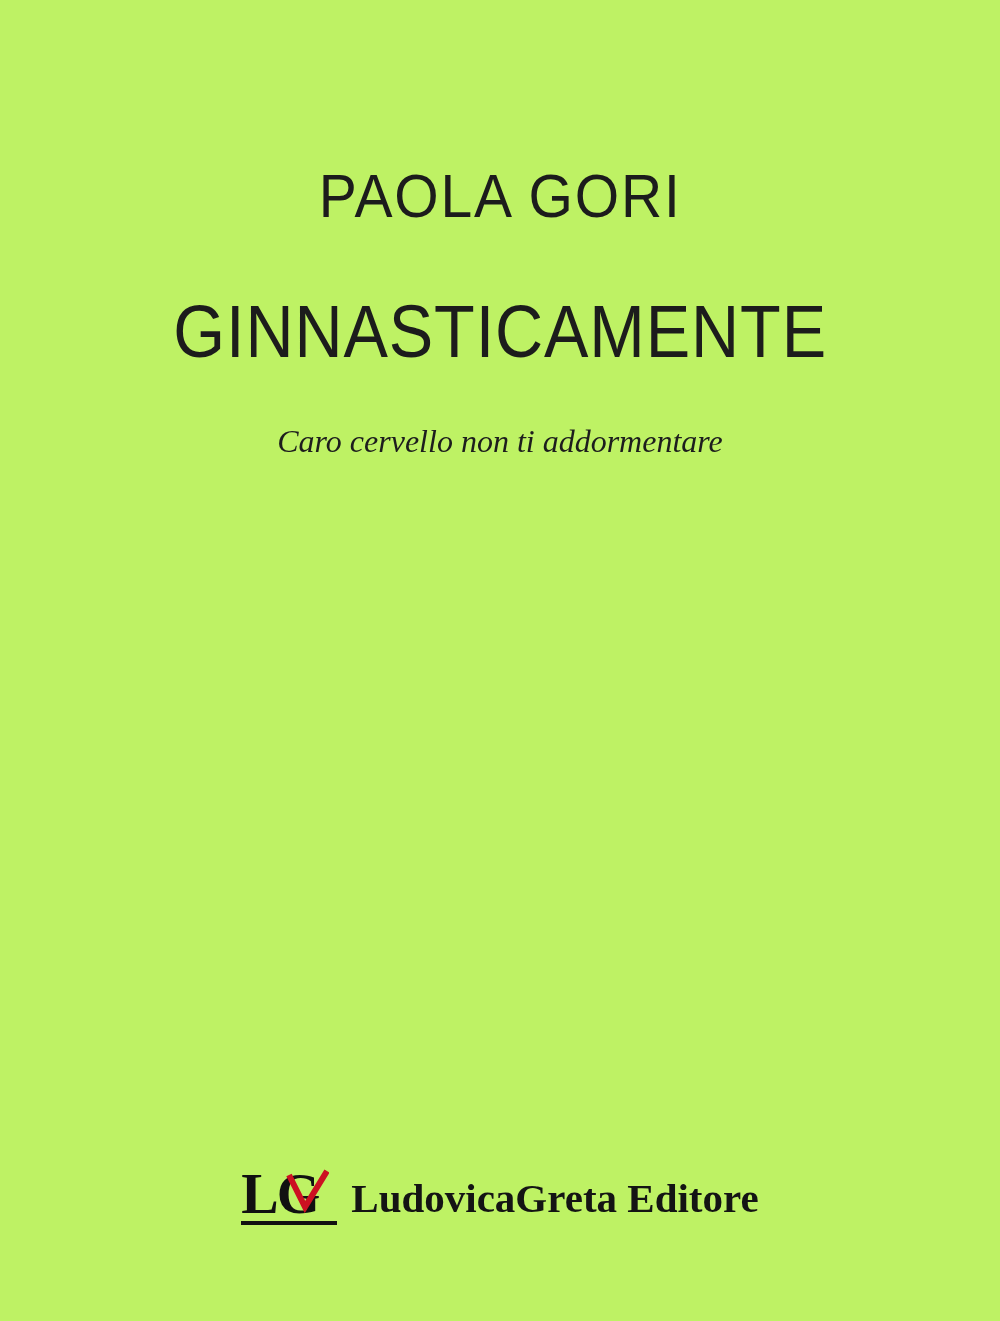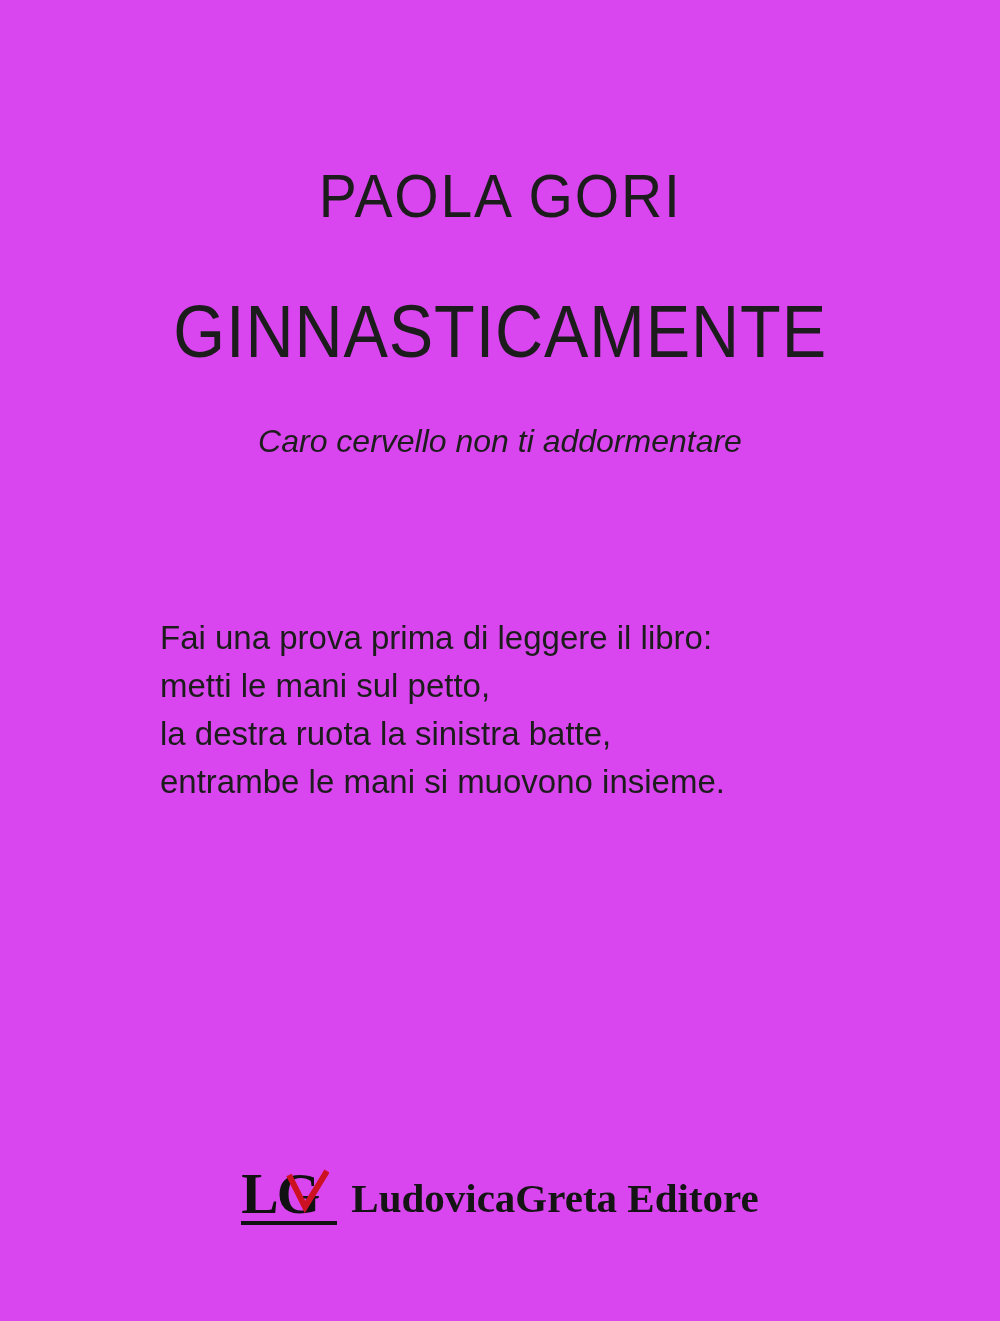--- a/index.html
+++ b/index.html
@@ -11,21 +11,21 @@
     height: 1321px;
     background: #b2c8bd;
     font-family: "Liberation Sans", sans-serif;
     color: #1b1b1b;
     overflow: hidden;
     position: relative;
   }
   .cover {
     width: 1000px;
     height: 1321px;
-    background: #d946ef;
+    background: #bef264;
     position: relative;
     box-sizing: border-box;
     display: flex;
     flex-direction: column;
     align-items: center;
   }
   .author {
     margin-top: 160px;
     font-size: 62px;
     letter-spacing: 2px;
@@ -44,20 +44,21 @@
     text-align: center;
     transform: scaleX(0.9);
   }
   .subtitle {
     margin-top: 44px;
     font-size: 32px;
     font-style: italic;
     line-height: 1.45;
     text-align: center;
     color: #1d1d1d;
+    font-family: Liberation Serif, serif;
   }
   .subtitle div {
     white-space: nowrap;
   }
   .body-block {
     margin-top: 150px;
     font-size: 33px;
     line-height: 1.45;
     color: #1c1c1c;
     text-align: left;
@@ -123,26 +124,20 @@
 <div class="cover">
 
   <div class="author">PAOLA GORI</div>
 
   <div class="title">GINNASTICAMENTE</div>
 
   <div class="subtitle">
     <div>Caro cervello non ti addormentare</div>
   </div>
 
-  <div class="body-block">
-    <div>Fai una prova prima di leggere il libro:</div>
-    <div>metti le mani sul petto,</div>
-    <div>la destra ruota la sinistra batte,</div>
-    <div>entrambe le mani si muovono insieme.</div>
-  </div>
 
   <div class="publisher">
     <div class="logo-mark">
       <span class="logo-letters">LG</span>
       <svg class="logo-check" viewBox="0 0 44 44">
         <path d="M4 6 L20 38 L42 2" fill="none" stroke="#cc1122" stroke-width="6" stroke-linecap="butt" stroke-linejoin="miter"></path>
       </svg>
       <span class="logo-rule"></span>
     </div>
     <div class="publisher-name">LudovicaGreta Editore</div>

